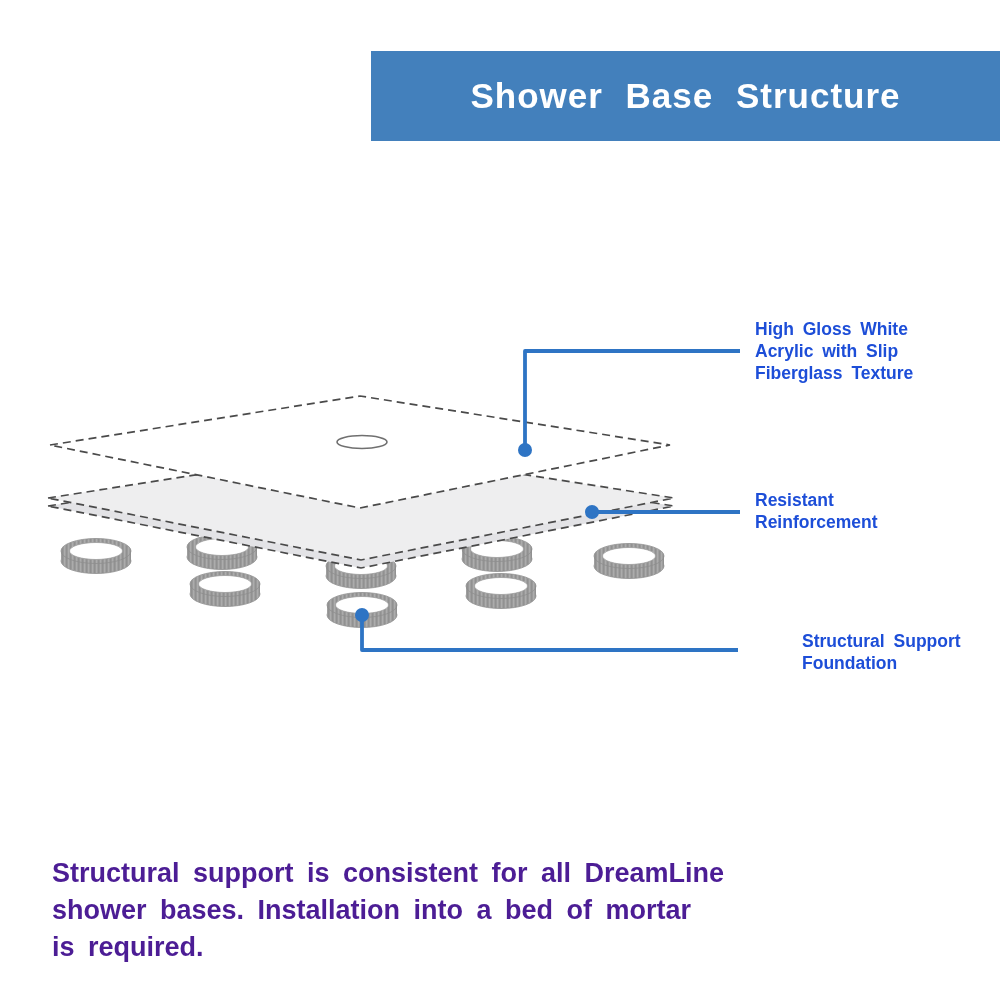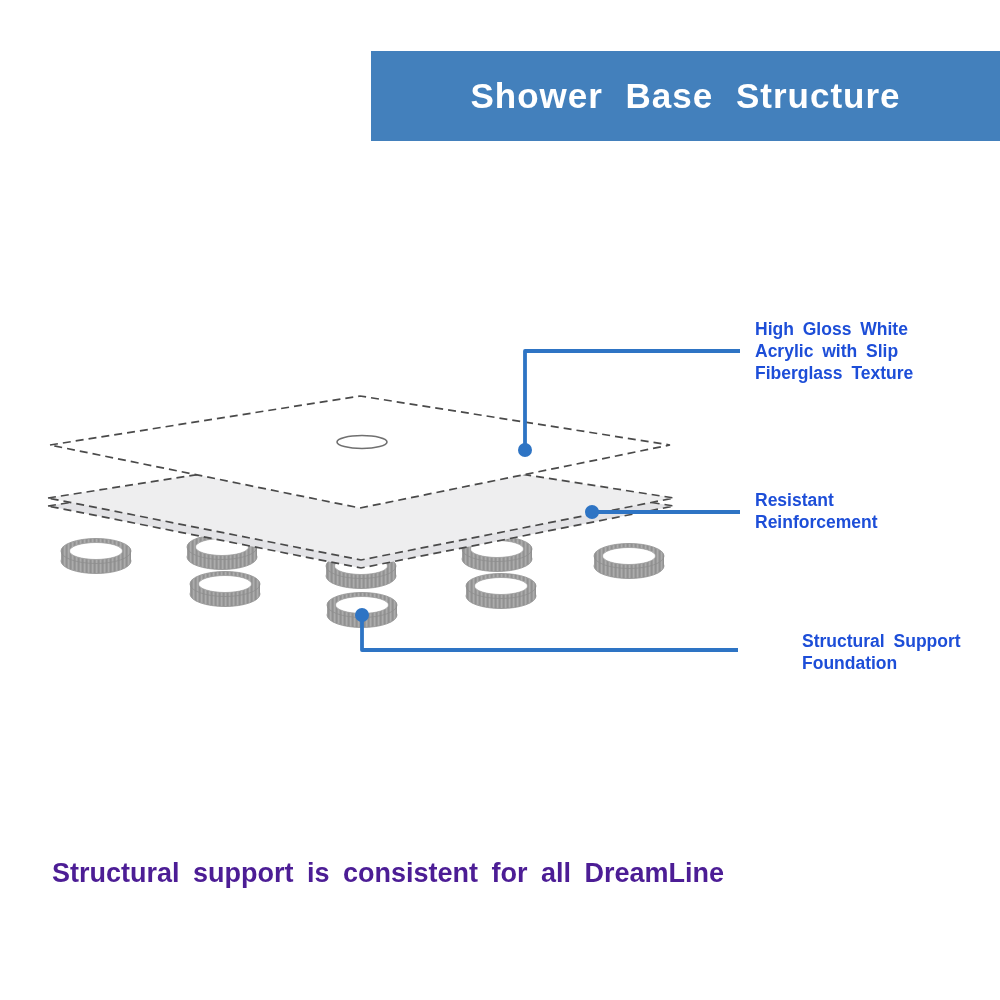--- a/index.html
+++ b/index.html
@@ -119,15 +119,17 @@
     <div>Reinforcement</div>
   </div>
 
   <div class="callout-label" style="left:755px; top:630px;margin-left:47px;">
     <div>Structural Support</div>
     <div>Foundation</div>
   </div>
 
   <div class="footer-note">
     <div>Structural support is consistent for all DreamLine</div>
+    <div>shower bases. Installation into a bed of mortar</div>
+    <div>is required.</div>
   </div>
 
 </div>
 
 </body></html>

